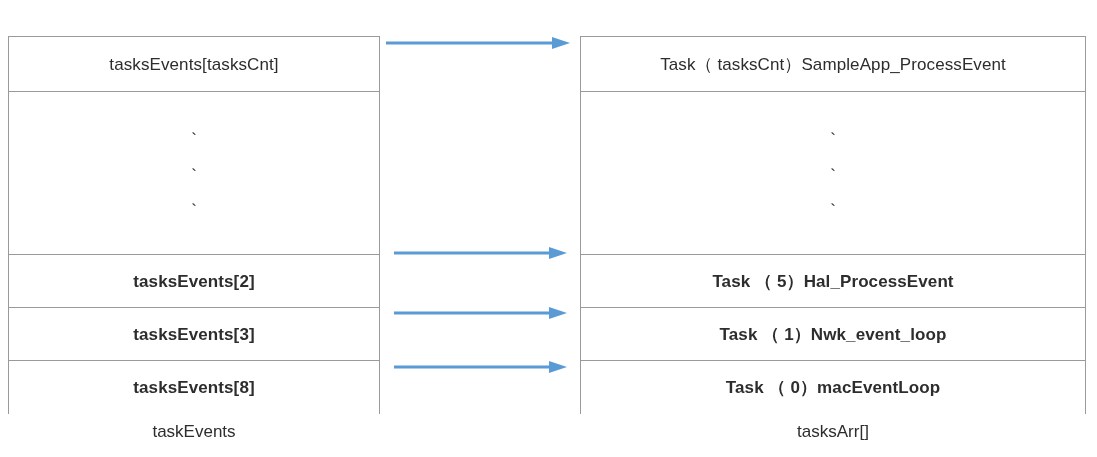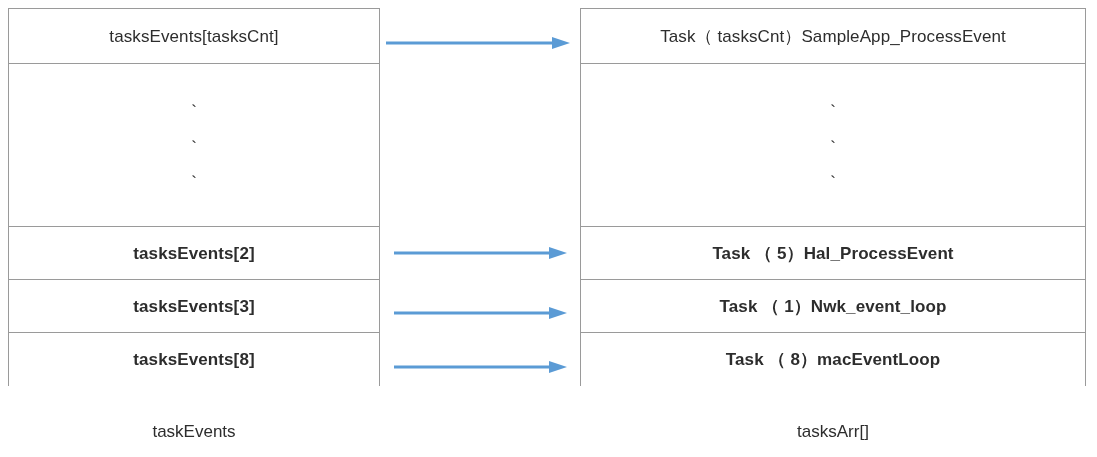--- a/index.html
+++ b/index.html
@@ -19,20 +19,21 @@
     background: #ffffff;
     overflow: hidden;
   }
 
   
   .array-box {
     position: absolute;
     box-sizing: border-box;
     border: 1.5px solid #9a9a9a;
     background: #ffffff;
+    margin-top: 28px;
   }
   .array-box.left  { left: 8px;   top: 8px;  width: 372px; height: 378px; }
   .array-box.right { left: 580px; top: 8px;  width: 506px; height: 378px; }
 
   .row {
     position: relative;
     box-sizing: border-box;
     display: flex;
     align-items: center;
     justify-content: center;
@@ -139,21 +140,21 @@
 
     <div class="row r-item">
       <span class="row-label">Task （ 5）Hal_ProcessEvent</span>
     </div>
 
     <div class="row r-item">
       <span class="row-label">Task （ 1）Nwk_event_loop</span>
     </div>
 
     <div class="row r-item">
-      <span class="row-label">Task （ 8）macEventLoop</span>
+      <span class="row-label">Task （ 0）macEventLoop</span>
     </div>
 
   </div>
 
   <div class="arrow" style="left:386px; top:36px; width:184px;">
     <svg width="184" height="14" viewBox="0 0 184 14">
       <line x1="0" y1="7" x2="170" y2="7" stroke="#5b9bd5" stroke-width="3"></line>
       <polygon points="166,1 184,7 166,13" fill="#5b9bd5"></polygon>
     </svg>
   </div>

